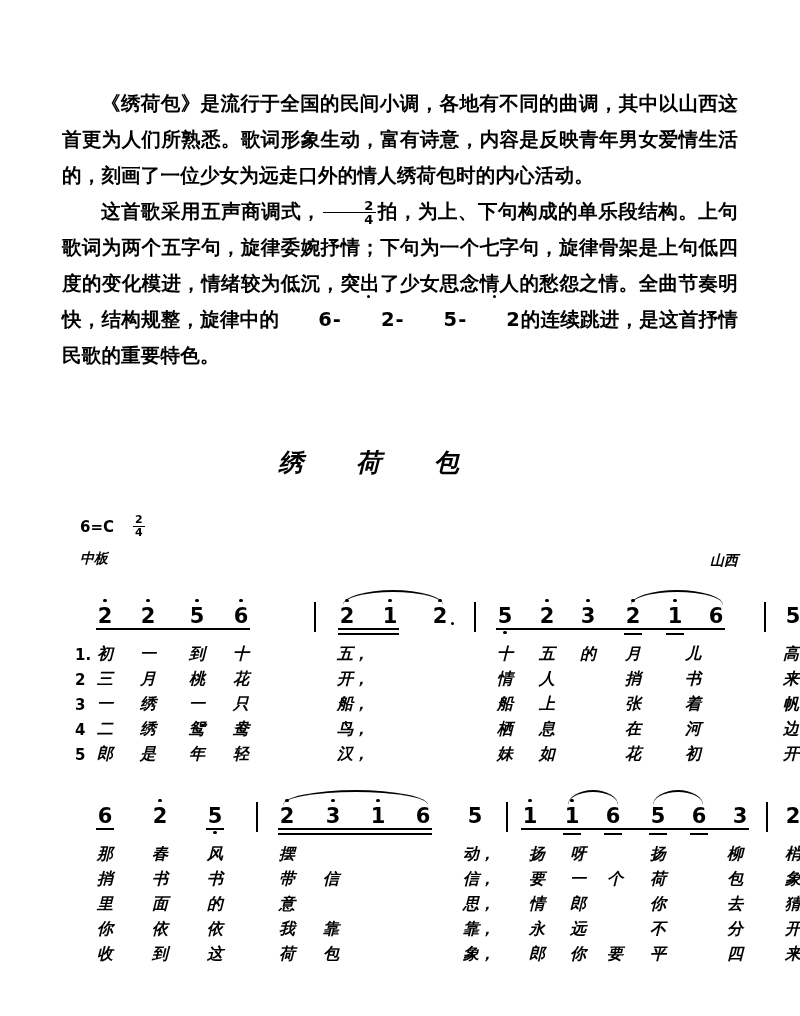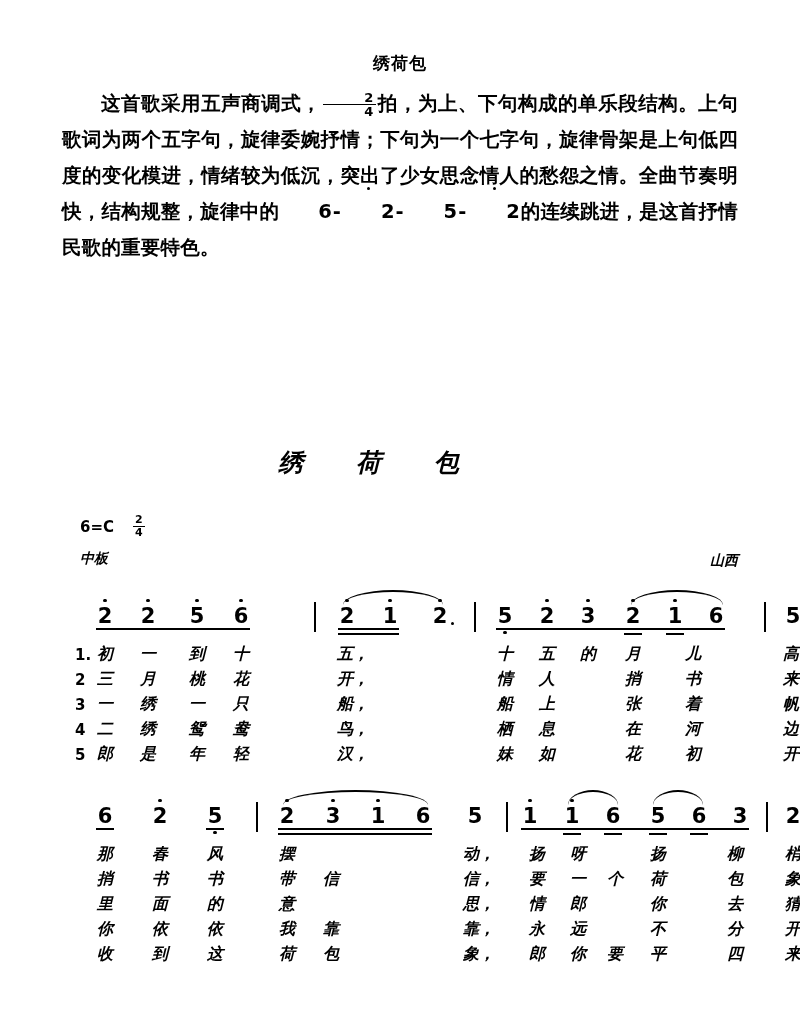--- a/index.html
+++ b/index.html
@@ -243,23 +243,23 @@
     white-space: nowrap;
     text-align: center;
     transform: translateX(-50%);
   }
 </style>
 </head>
 <body>
 
 <div class="page">
 
-  <div class="doc-title">绣荷包</div>
 
   <div class="prose">
+      <p><span>《绣荷包》是流行于全国的民间小调，各地有不同的曲调，其中以山西这首更为人们所熟悉。歌词形象生动，富有诗意，内容是反映青年男女爱情生活的，刻画了一位少女为远走口外的情人绣荷包时的内心活动。</span></p>
       <p><span>这首歌采用五声商调式，</span><span class="inline-frac"><span class="num">2</span><span class="den">4</span></span><span>拍，为上、下句构成的单乐段结构。上句歌词为两个五字句，旋律委婉抒情；下句为一个七字句，旋律骨架是上句低四度的变化模进，情绪较为低沉，突出了少女思念情人的愁怨之情。全曲节奏明快，结构规整，旋律中的</span><span class="jp"><span class="n">6</span><span>-</span><span class="n hi">2</span><span>-</span><span class="n">5</span><span>-</span><span class="n hi">2</span></span><span>的连续跳进，是这首抒情民歌的重要特色。</span></p>
     </div>
 
   <div class="song-title">绣 荷 包</div>
 
   <div class="meta-key">6=C</div>
 
   <div class="meta-time">
     <span class="num">2</span>
     <span class="den">4</span>

